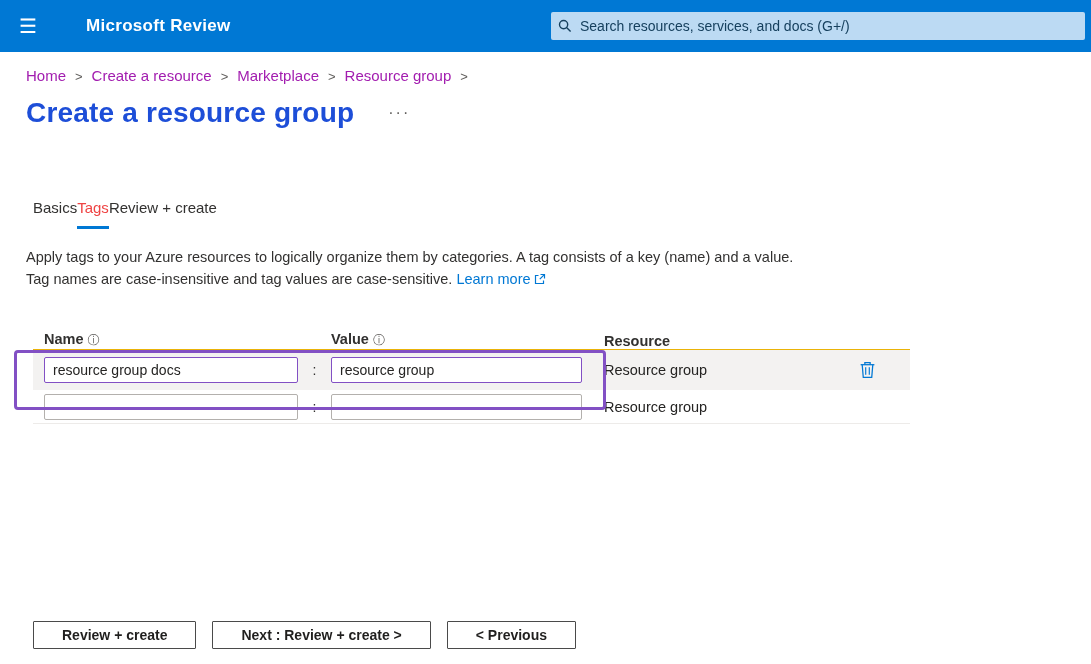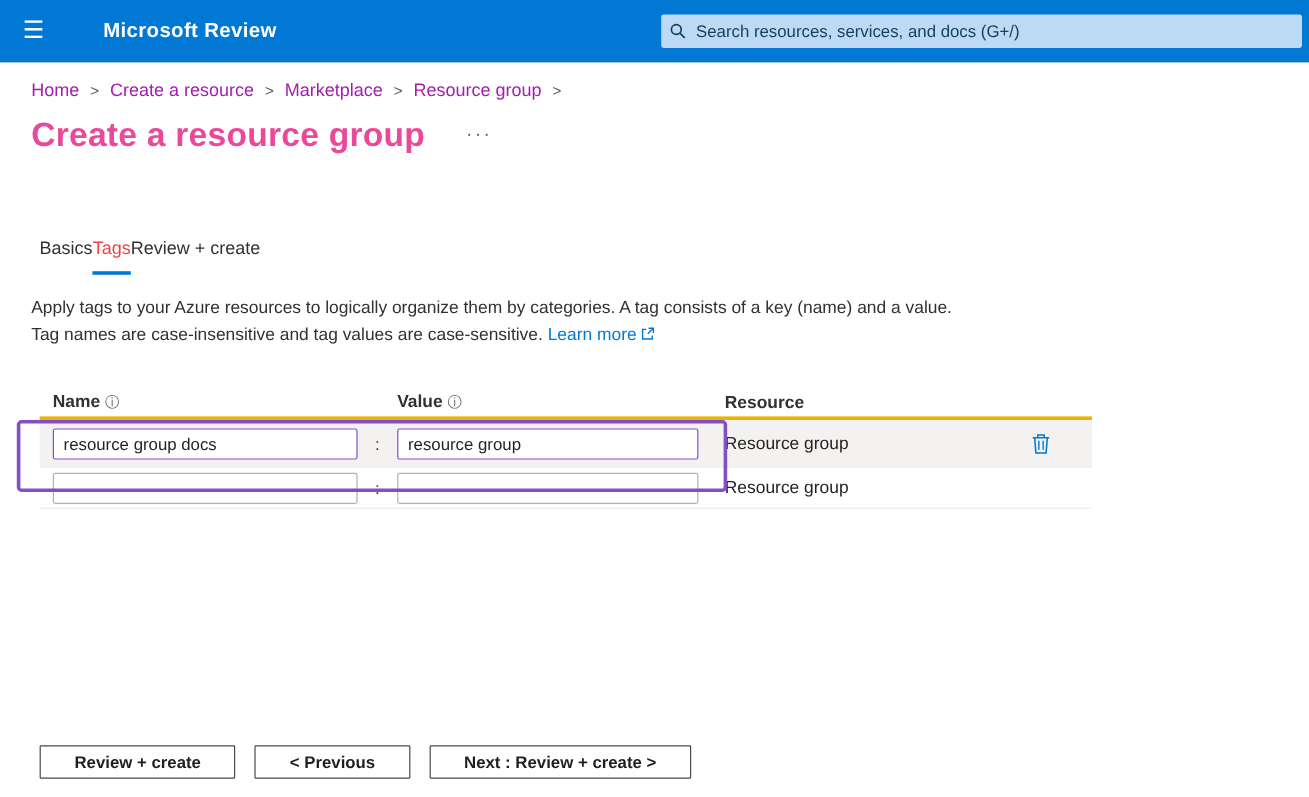--- a/index.html
+++ b/index.html
@@ -31,40 +31,40 @@
   }
   .searchbox input::placeholder { color:#16405e; opacity:1; }
 
   
   .breadcrumb { margin:15px 0 0 26px; font-size:15px; }
   .breadcrumb a { color:#a21caf; text-decoration:none; cursor:pointer; }
   .crumb-sep { color:#605e5c; margin:0 9px; font-size:13px; }
 
   
   .title-row { margin:13px 0 0 26px; display:flex; align-items:center; }
-  .page-title { font-size:28px; font-weight:700; color:#ec4899; letter-spacing:.2px; }
+  .page-title { font-size:28px; font-weight:700; color:#1d4ed8; letter-spacing:.2px; }
   .title-ellipsis { margin-left:34px; color:#605e5c; font-size:16px; letter-spacing:2px; cursor:pointer; }
 
   
   .tabs { margin:70px 0 0 33px; display:flex; }
   .tab {
     font-size:15px; color:#323130; padding-bottom:10px; border-bottom:3px solid transparent; cursor:pointer;
   }
   .tab.active { font-weight:400; color:#ef4444; border-bottom-color:#0078d4; }
 
   
   .description { margin:17px 0 0 26px; font-size:14.5px; color:#323130; line-height:22px; max-width:900px; }
   .learn-more { color:#0078d4; text-decoration:none; cursor:pointer; }
   .ext-icon { margin-left:3px; vertical-align:-1px; }
 
   
   .tag-table { margin:34px 0 0 33px; width:877px; }
   .t-header {
-    display:flex; align-items:center; height:26px; font-size:14.5px; font-weight:700; color:#323130;
-    border-bottom:3px solid #eab308;
+    display:flex; align-items:flex-end; height:26px; font-size:14.5px; font-weight:700; color:#323130;
+    border-bottom:1px solid #eab308;
     margin-top:33px;
   }
   .t-row { display:flex; align-items:center; }
   .t-row.filled { background:#f3f2f1; height:40px; }
   .t-row.empty  { height:34px; border-bottom:1px solid #edebe9; }
 
   .cell-name  { width:254px; margin-left:11px; }
   .cell-colon { width:33px; text-align:center; color:#323130; font-size:14px; }
   .cell-value { width:251px; }
   .cell-resource { margin-left:22px; width:200px; font-size:14.5px; color:#252423; }
@@ -178,15 +178,15 @@
     </div>
     <div class="cell-resource">Resource group</div>
   </div>
 
 </div>
 
 <div class="highlight-box"></div>
 
 <div class="footer">
   <button class="btn">Review + create</button>
+  <button class="btn">Next : Review + create &gt;</button>
   <button class="btn">&lt; Previous</button>
-  <button class="btn">Next : Review + create &gt;</button>
 </div>
 
 </body></html>

